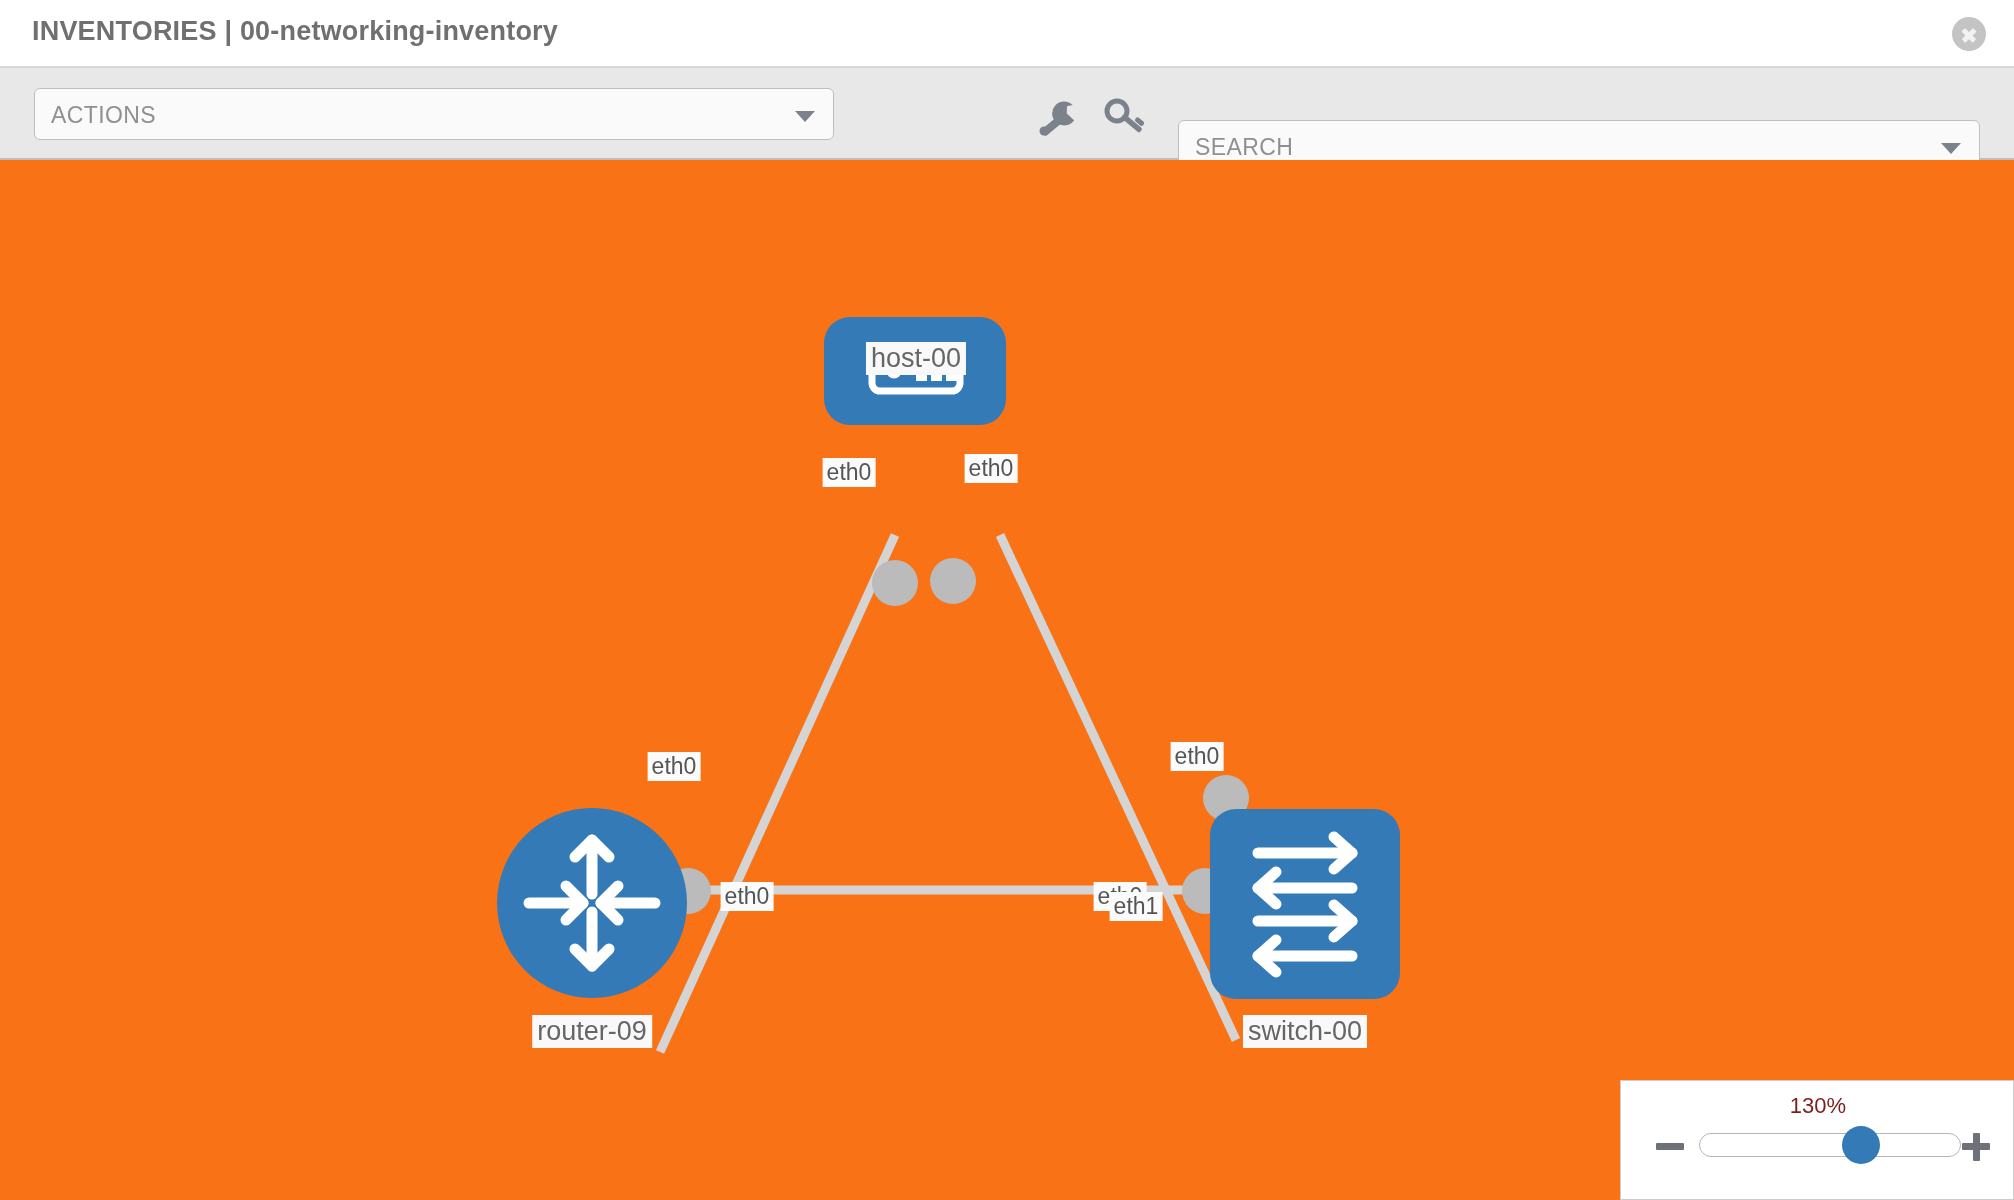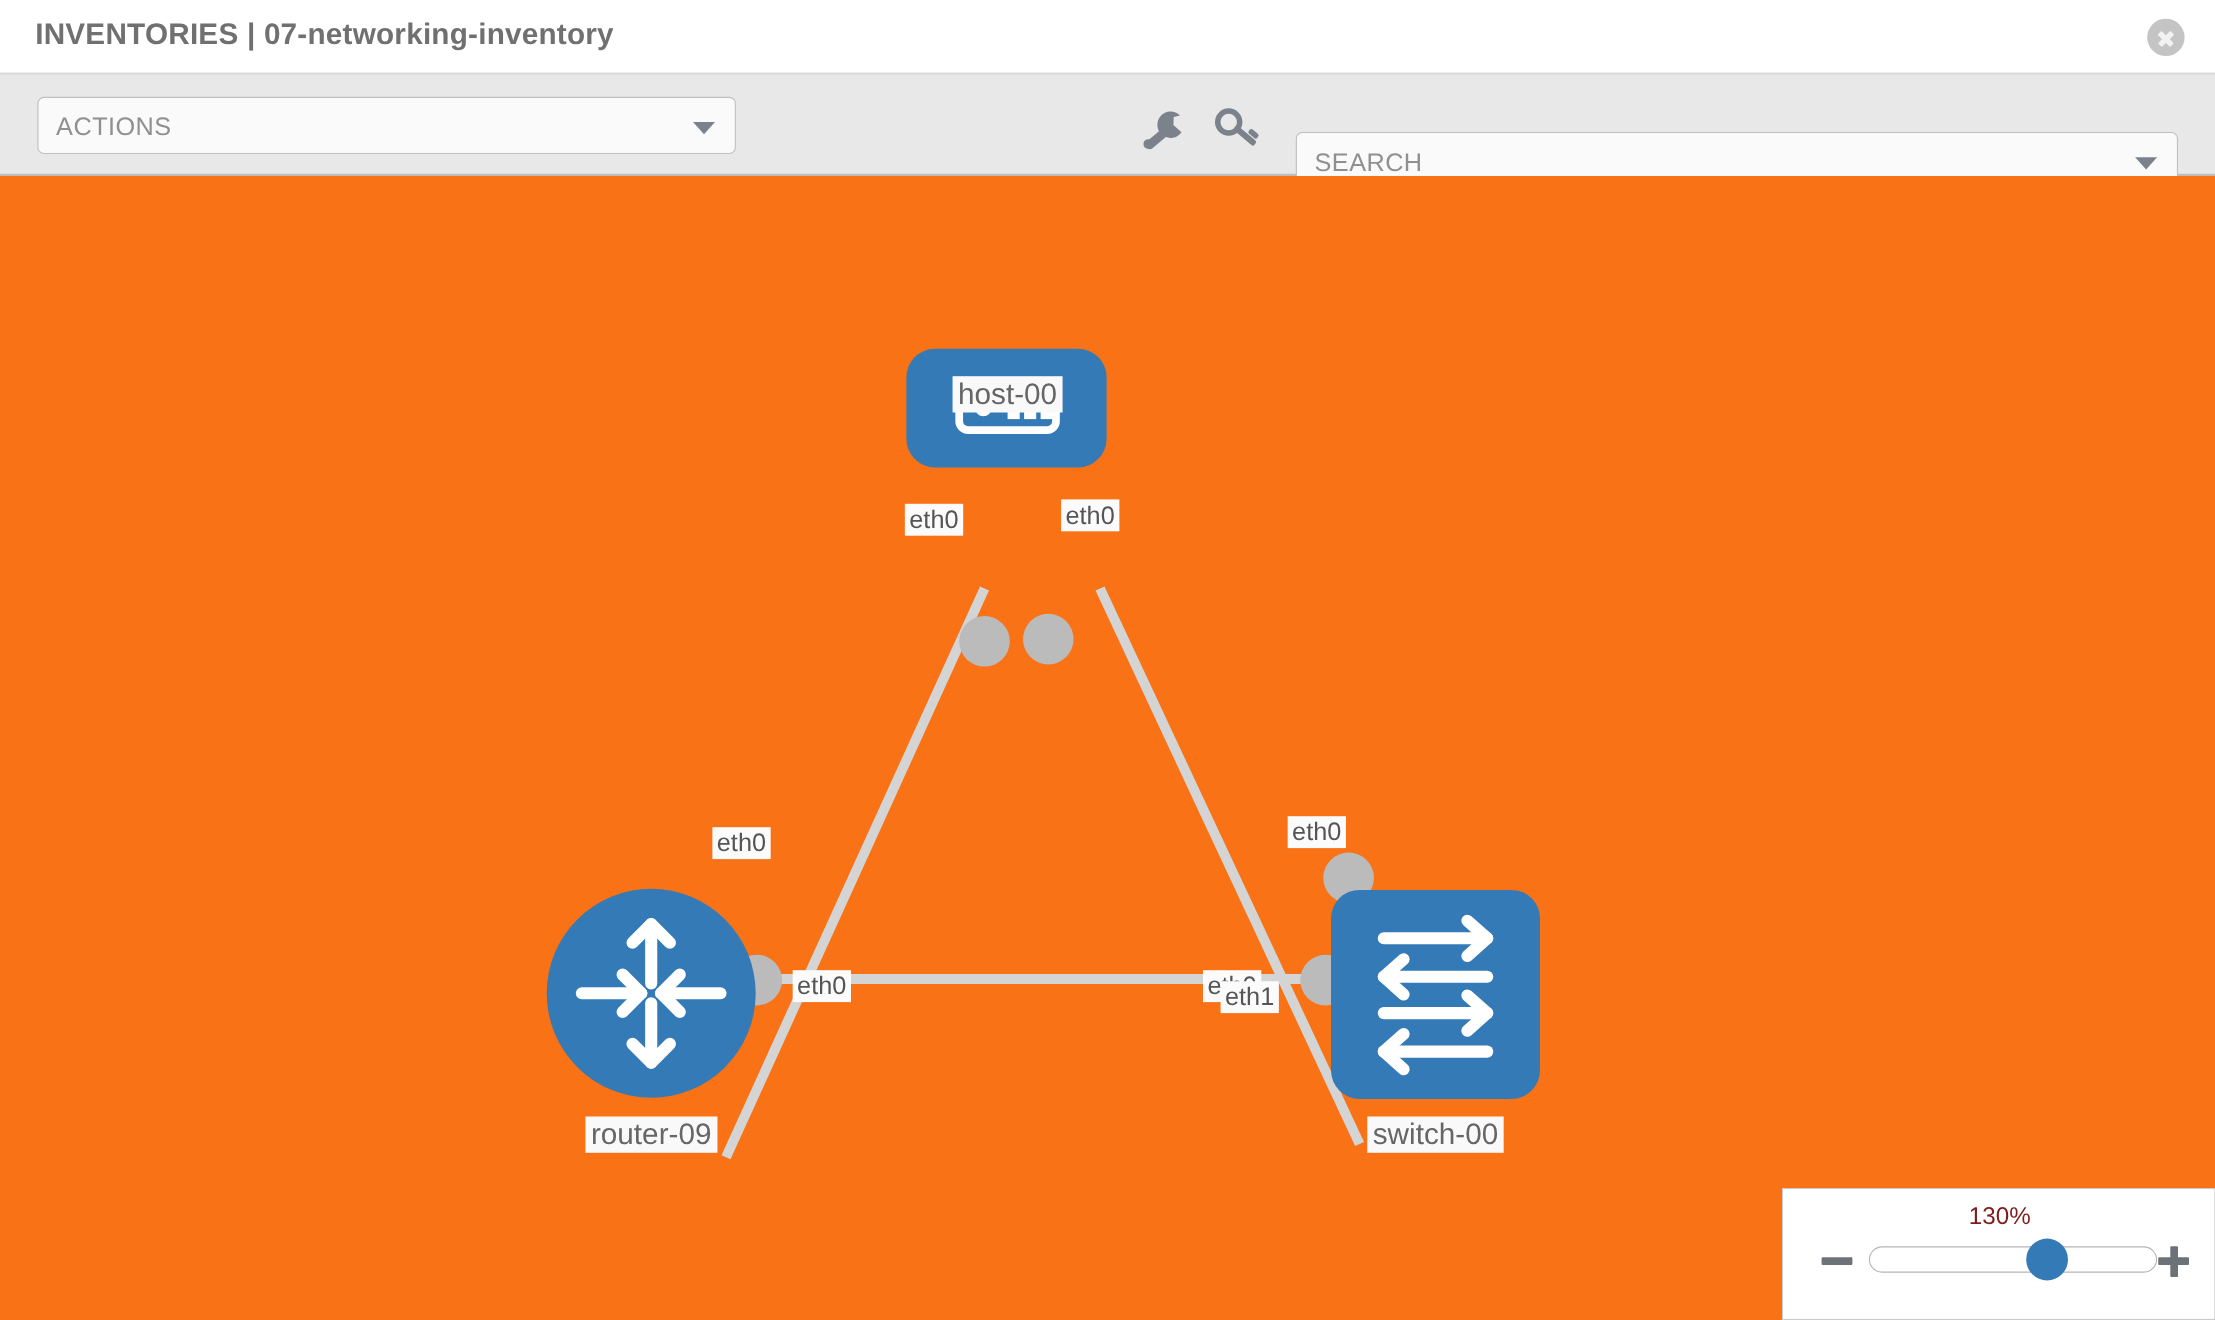--- a/index.html
+++ b/index.html
@@ -89,21 +89,21 @@
   }
   .caret {
     position: absolute;
     right: 18px;
     top: 22px;
     width: 0; height: 0;
     border-left: 10px solid transparent;
     border-right: 10px solid transparent;
     border-top: 11px solid #7b828c;
   }
-  #actions-select { left: 34px; top: 20px; width: 635px; }
+  #actions-select { left: 34px; top: 20px; width: 800px; }
   #search-select  { left: 1178px; top: 20px; width: 802px; margin-top: 32px; }
 
   .tool-icon {
     position: absolute;
     top: 30px;
     width: 44px;
     height: 40px;
     cursor: pointer;
   }
   #wrench-icon { left: 1036px; }
@@ -222,21 +222,21 @@
     background: #337ab7;
     cursor: pointer;
   }
 </style>
 </head>
 <body>
 
 <div id="app">
 
   <div class="header">
-    <div class="page-title">INVENTORIES | 07-networking-inventory</div>
+    <div class="page-title">INVENTORIES | 00-networking-inventory</div>
     <div class="close-btn"></div>
   </div>
 
   <div class="toolbar">
 
     <div class="select-box" id="actions-select">
       <span class="sel-label">ACTIONS</span>
       <span class="caret"></span>
     </div>
 

